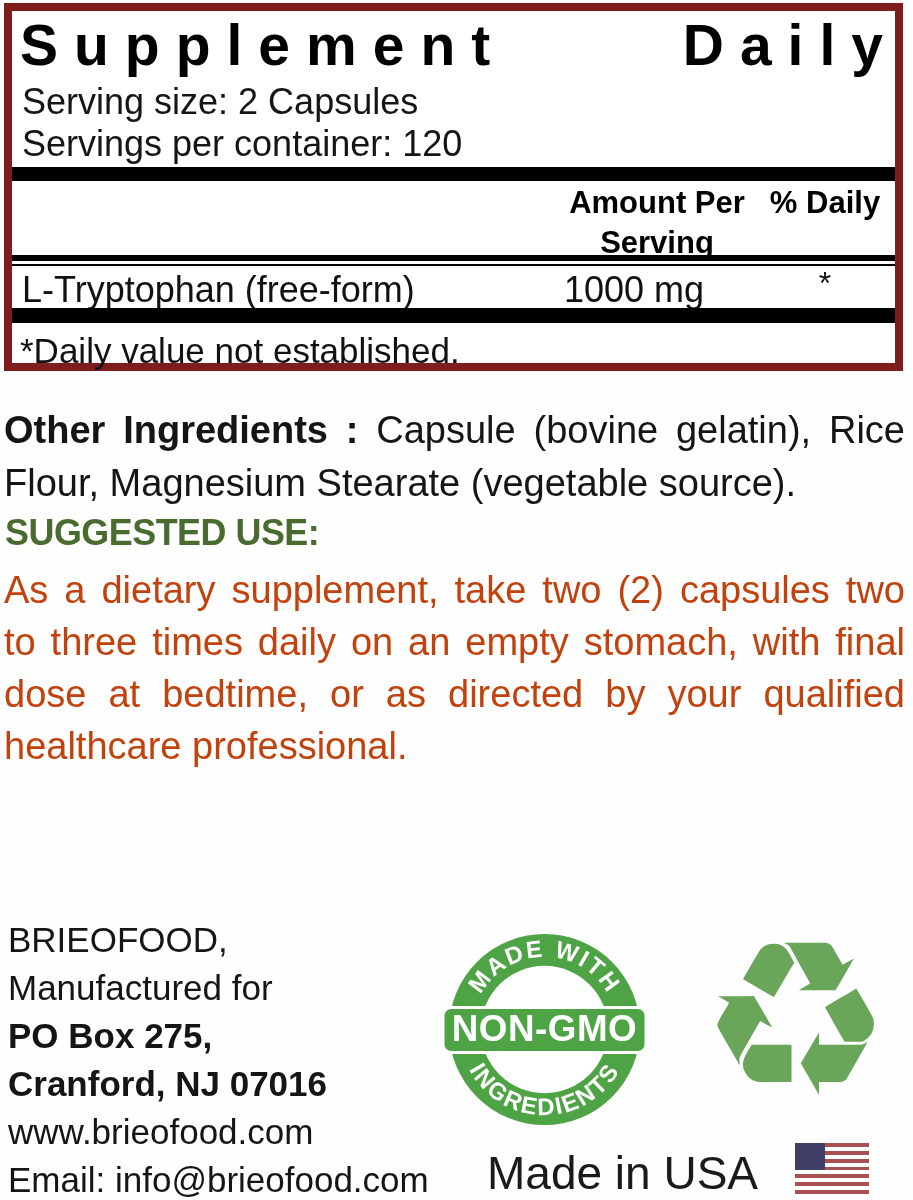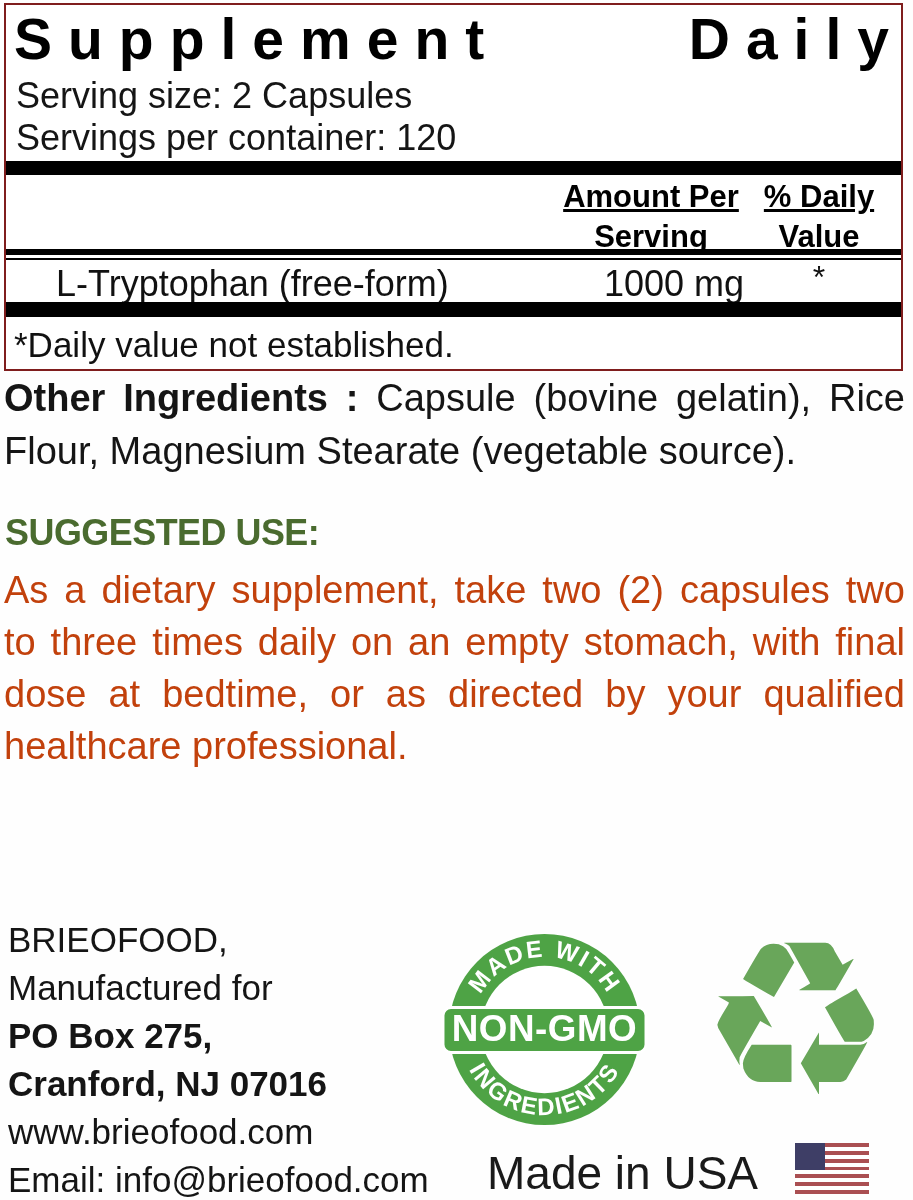--- a/index.html
+++ b/index.html
@@ -8,43 +8,43 @@
     --badge-green:#4ea345;
     --recycle-green:#69a65a;
     --flag-navy:#3e3e66;
     --flag-red:#aa4f52;
   }
   *{margin:0;padding:0;box-sizing:border-box;}
   body{background:#ffffff;font-family:"Liberation Sans",sans-serif;color:var(--text);}
   .page{position:relative;width:913px;height:1200px;background:#fefefe;overflow:hidden;}
 
   
-  .facts-box{position:absolute;left:4px;top:3px;width:899px;height:368px;border:2px solid #7f1d1d;background:#fff;}
+  .facts-box{position:absolute;left:4px;top:3px;width:899px;height:368px;border:8px solid #7f1d1d;background:#fff;}
   .facts-title{position:absolute;top:1px;left:8px;right:10px;display:flex;justify-content:space-between;
     font-size:57px;font-weight:bold;color:#000;letter-spacing:16px;white-space:nowrap;}
   .facts-title span{margin-right:-14px;}
   .serving-line{position:absolute;left:10px;font-size:36px;color:#151515;}
   .ss{top:70px;} .spc{top:112px;}
   .bar{position:absolute;left:0;right:0;background:#000;}
   .bar1{top:156px;height:14px;}
-  .hdr-col{position:absolute;top:172px;text-align:center;font-weight:bold;font-size:31px;line-height:40px;color:#000;text-decoration:underline;}
+  .hdr-col{position:absolute;top:172px;text-align:center;font-weight:bold;font-size:31px;line-height:40px;color:#000;}
   .hdr-amount{left:552px;width:186px;}
   .hdr-dv{left:751px;width:124px;}
   .dbl-rule{position:absolute;top:244px;left:0;right:0;}
   .dbl-rule .thick{height:6px;background:#000;}
   .dbl-rule .gap{height:3px;}
   .dbl-rule .thin{height:2px;background:#000;}
-  .row-name{position:absolute;top:258px;left:10px;font-size:36px;margin-left:40px;}
-  .row-amount{position:absolute;top:258px;left:552px;width:186px;text-align:right;font-size:36px;}
+  .row-name{position:absolute;top:258px;left:10px;font-size:36px;}
+  .row-amount{position:absolute;top:258px;left:552px;width:186px;text-align:left;font-size:36px;}
   .row-dv{position:absolute;top:254px;left:751px;width:124px;text-align:center;font-size:32px;}
   .bar2{top:297px;height:15px;}
   .footnote{position:absolute;top:320px;left:8px;font-size:35px;}
 
   
-  .oi-block{position:absolute;left:4px;top:372px;width:901px;font-size:38px;line-height:53px;color:#151515;}
+  .oi-block{position:absolute;left:4px;top:404px;width:901px;font-size:38px;line-height:53px;color:#151515;}
   .jline{text-align:justify;text-align-last:justify;}
   .oi-bold{font-weight:bold;}
   .su-heading{position:absolute;left:5px;top:512px;font-size:37px;font-weight:bold;color:var(--heading-green);
     letter-spacing:-0.5px;transform:scaleX(0.97);transform-origin:left;}
   .su-block{position:absolute;left:4px;top:564px;width:901px;font-size:38px;line-height:52px;color:#c2410c;}
 
   
   .mfr-block{position:absolute;left:8px;top:916px;font-size:35px;line-height:48px;color:#151515;}
   .mfr-bold{font-weight:bold;}
 
@@ -77,21 +77,20 @@
     <div class="serving-line spc">Servings per container: 120</div>
 
     <div class="bar bar1"></div>
 
     <div class="hdr-col hdr-amount">
       <div>Amount Per</div>
       <div>Serving</div>
     </div>
     <div class="hdr-col hdr-dv">
       <div>% Daily</div>
-      <div>Value</div>
     </div>
 
     <div class="dbl-rule">
       <div class="thick"></div>
         <div class="gap"></div>
         <div class="thin"></div>
     </div>
 
     <div class="row-name">L-Tryptophan (free-form)</div>
     <div class="row-amount">1000 mg</div>

